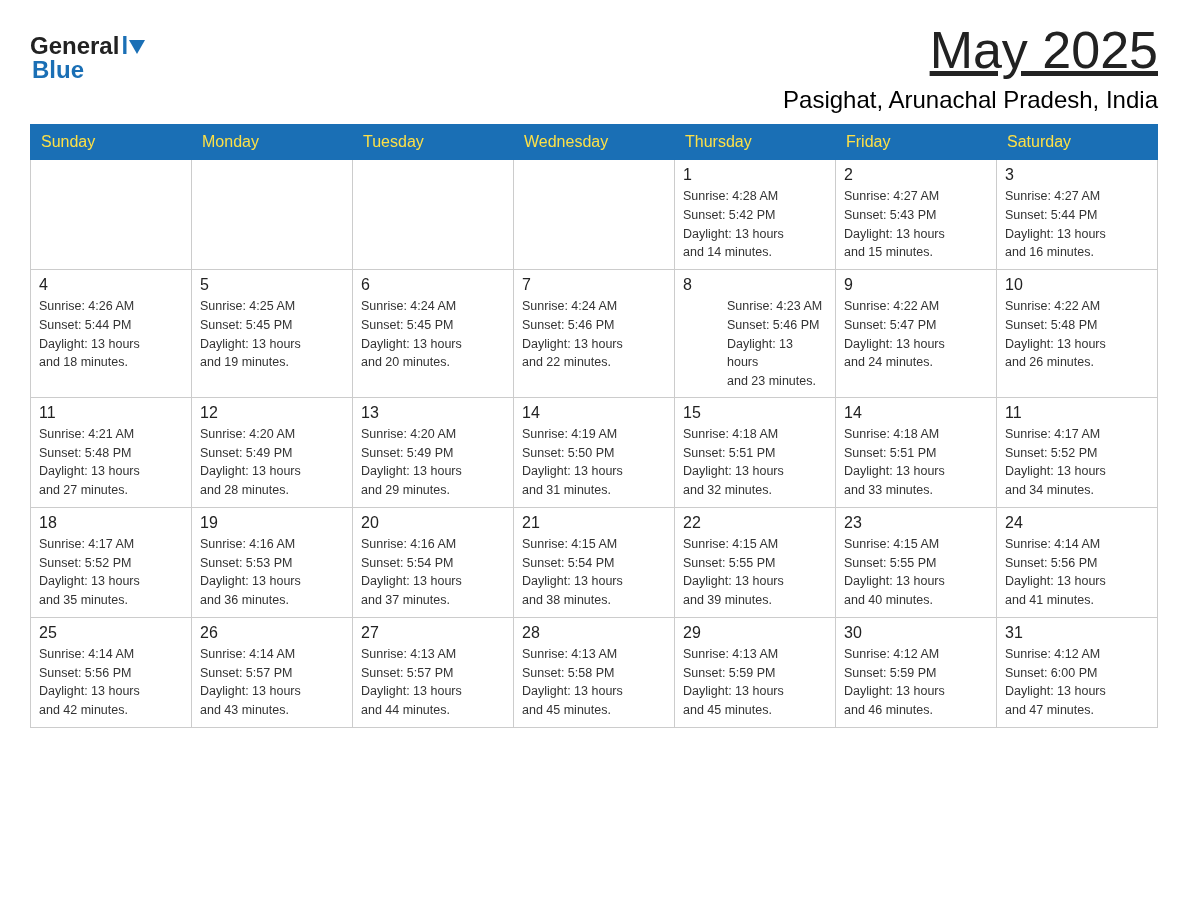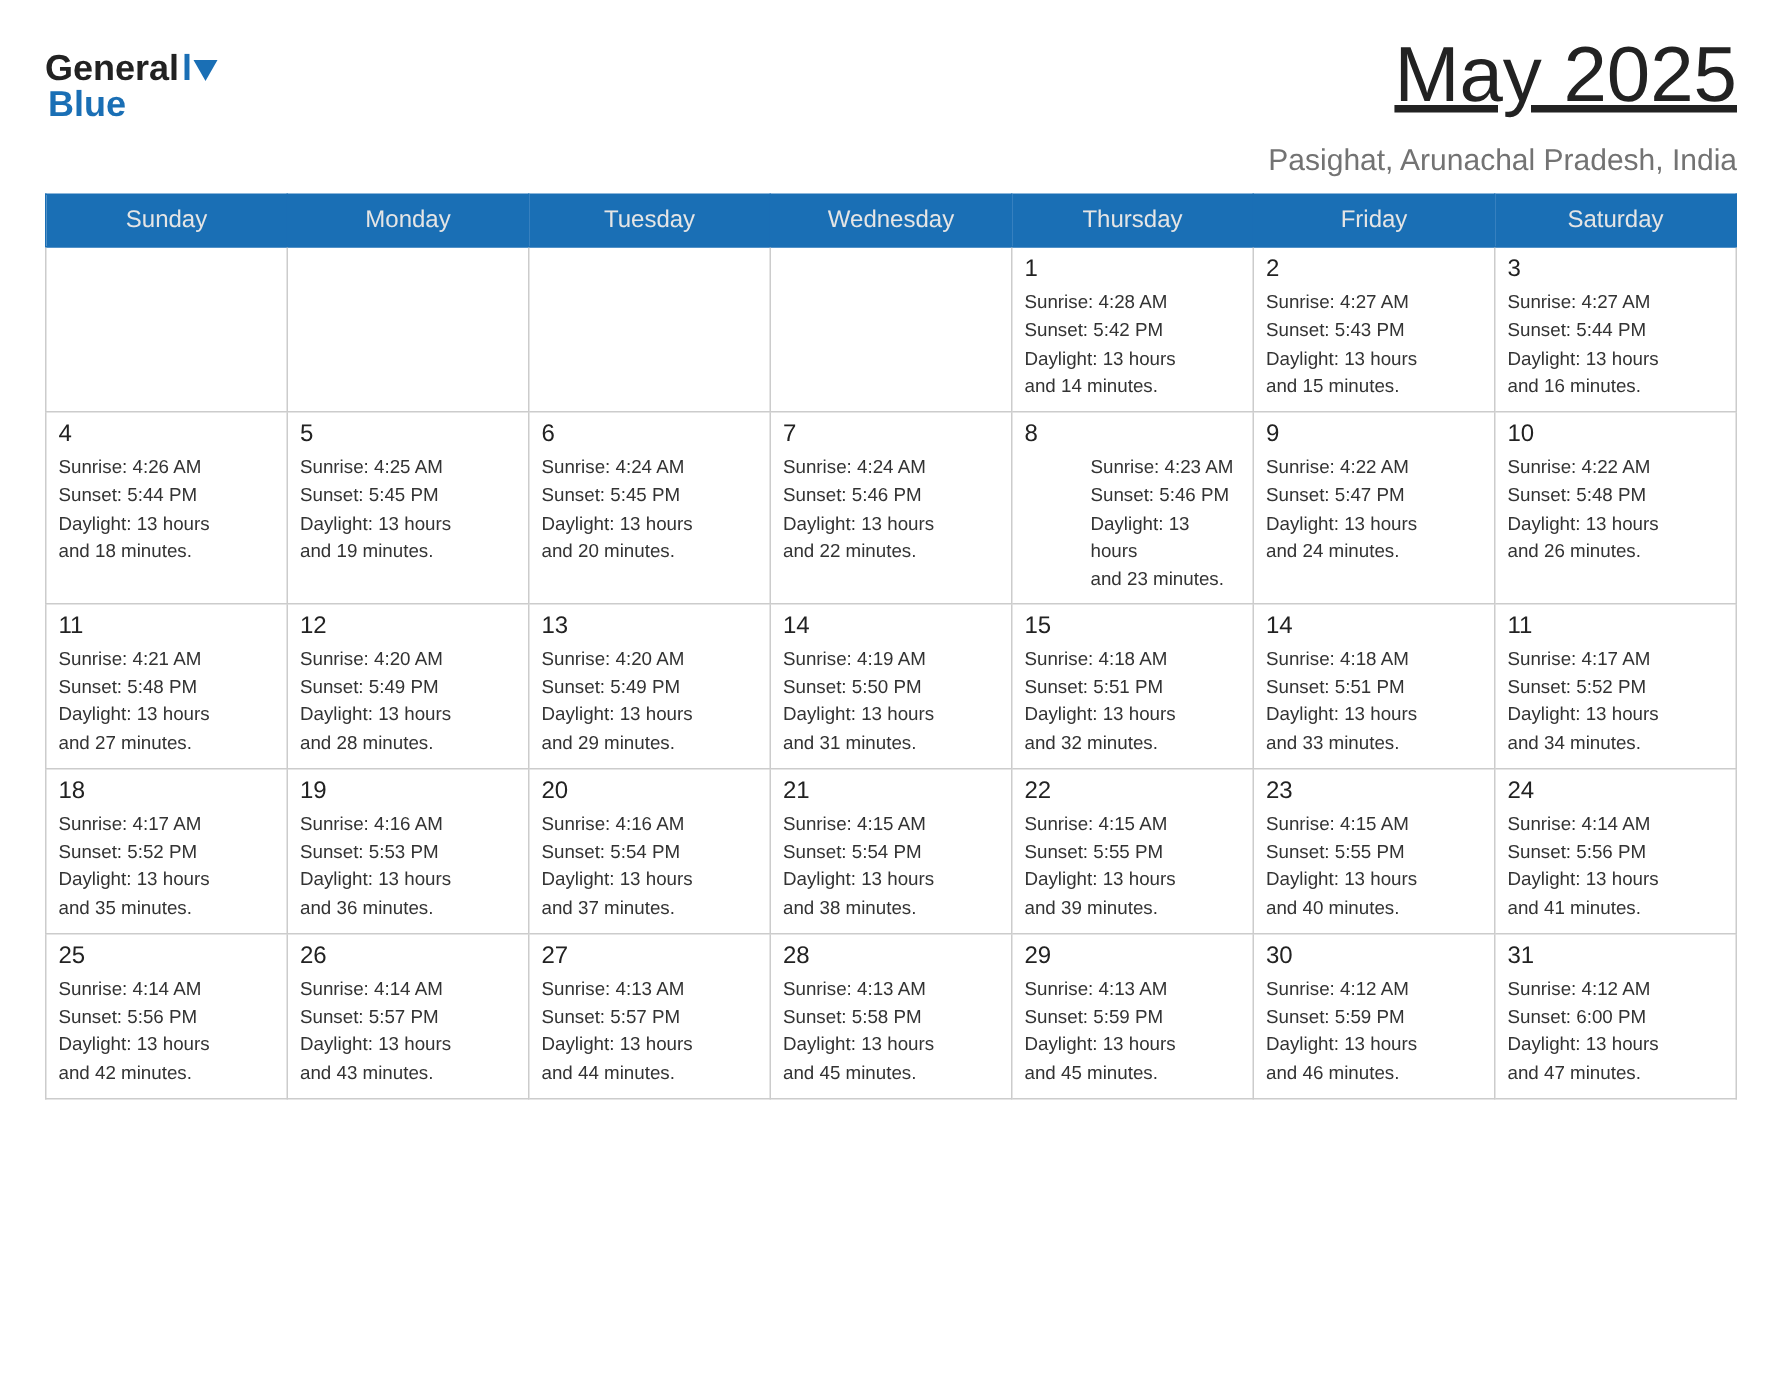--- a/index.html
+++ b/index.html
@@ -28,25 +28,25 @@
     .title-section {
       text-align: right;
     }
     .calendar-table {
       width: 100%;
       border-collapse: collapse;
       margin-top: 8px;
     }
     .calendar-table th {
       background-color: #1a6fb5;
-      color: #e5e5e5;
+      color: #fde047;
       font-size: 16px;
       font-weight: normal;
       padding: 8px 10px;
-      text-align: center;
+      text-align: left;
       border: 1px solid #1a6fb5;
     }
     .calendar-table td {
       border: 1px solid #ccc;
       vertical-align: top;
       padding: 6px 8px;
       width: 14.28%;
       min-height: 100px;
       font-size: 13px;
       color: #333;
@@ -80,21 +80,21 @@
           <div style="width:0;height:0;border-left:8px solid transparent;border-right:8px solid transparent;border-top:14px solid #1a6fb5;margin-left:1px;margin-top:2px;"></div>
         </div>
       </div>
     </div>
     <div style="margin-top:-4px;">
       <span style="font-size:24px;font-weight:bold;color:#1a6fb5;margin-left:2px;">Blue</span>
     </div>
   </div>
   <div class="title-section">
     <div style="font-size:52px;color:#222;font-weight:normal;text-decoration:underline;">May 2025</div>
-    <div style="font-size:20px;color:#737373;margin-top:16px;">Pasighat, Arunachal Pradesh, India</div>
+    <div style="font-size:24px;color:#000000;margin-top:6px;">Pasighat, Arunachal Pradesh, India</div>
   </div>
 </div>
 
 <table class="calendar-table">
   <thead>
     <tr>
     <th>Sunday</th>
         <th>Monday</th>
         <th>Tuesday</th>
         <th>Wednesday</th>

